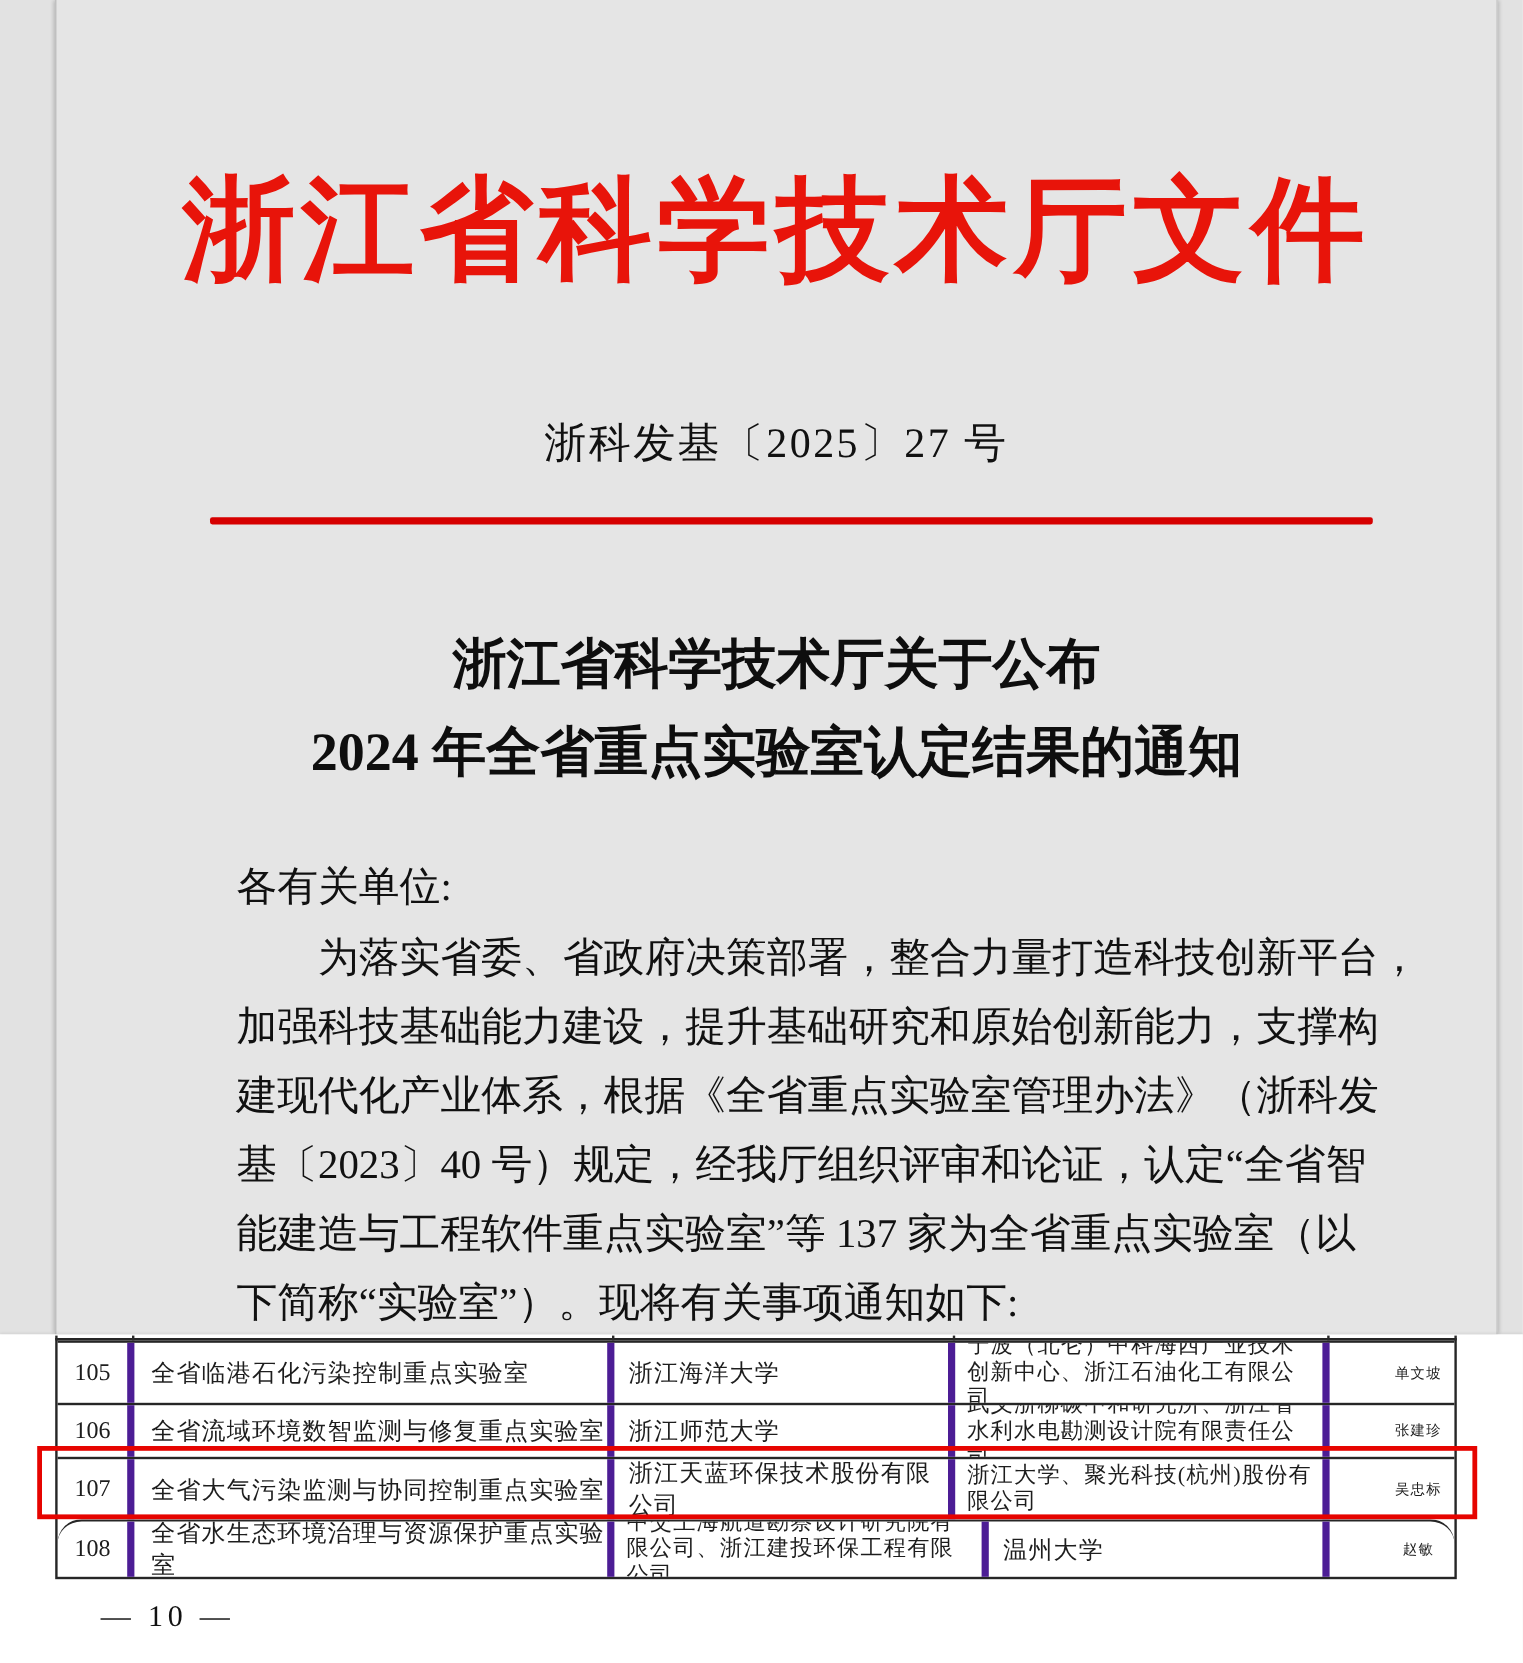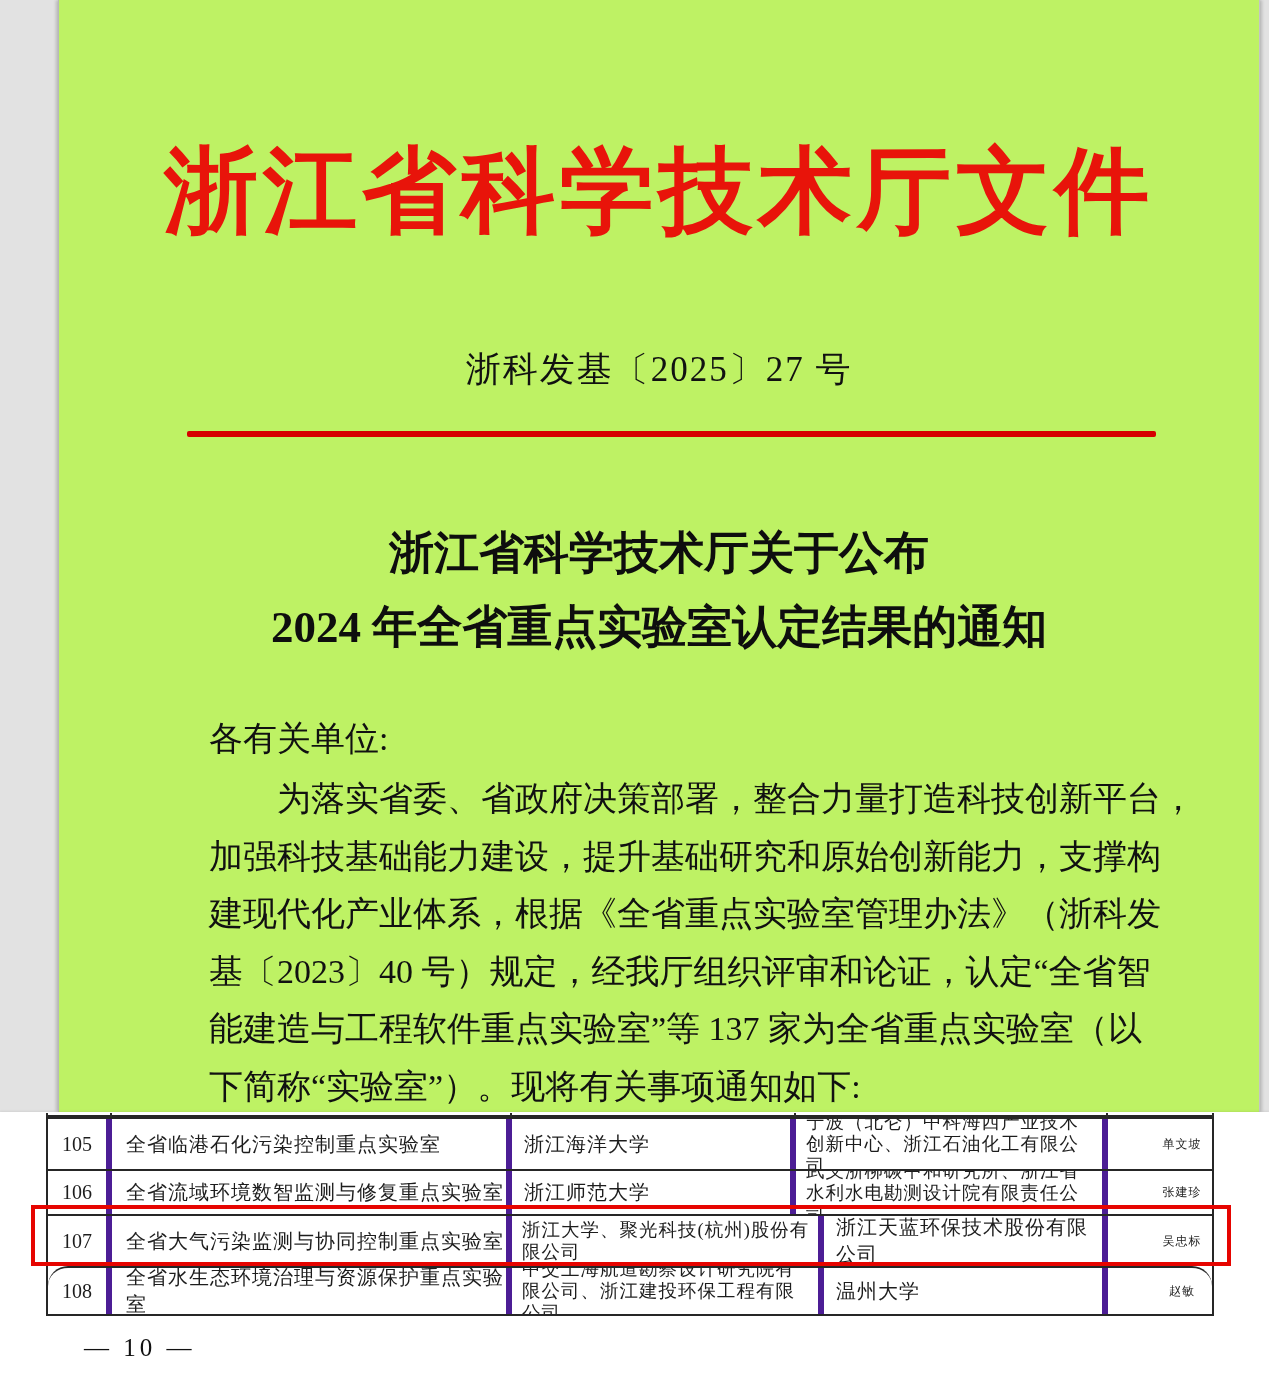--- a/index.html
+++ b/index.html
@@ -9,22 +9,22 @@
     font-family:"Liberation Serif","DejaVu Serif",serif;
     color:#1c1c1c;
   }
   
   .margin-bg{
     position:absolute;left:0;top:0;width:1269px;height:1112px;
     background:#e2e2e2;
   }
   
   .page{
-    position:absolute;left:58px;top:0;width:1202px;height:1112px;
-    background:#bef264;
+    position:absolute;left:46px;top:0;width:1202px;height:1112px;
+    background:#e5e5e5;
     border-left:1px solid #b8b8b8;border-right:1px solid #c4c4c4;
     box-shadow:-2px 0 3px rgba(0,0,0,.18),2px 0 3px rgba(0,0,0,.18);
     box-sizing:border-box;
   }
   .header-title{
     position:absolute;left:0;top:128px;width:100%;
     text-align:center;
     font-size:94px;font-weight:bold;letter-spacing:5px;
     color:#e8140a;
     white-space:nowrap;
@@ -141,22 +141,22 @@
       <div class="cell c-no">106</div>
       <div class="cell c-lab">全省流域环境数智监测与修复重点实验室</div>
       <div class="cell c-host">浙江师范大学</div>
       <div class="cell c-part">武义浙柳碳中和研究所、浙江省水利水电勘测设计院有限责任公司</div>
       <div class="cell c-dir">张建珍</div>
     </div>
 
     <div class="trow h52">
       <div class="cell c-no">107</div>
       <div class="cell c-lab">全省大气污染监测与协同控制重点实验室</div>
+      <div class="cell c-host">浙江天蓝环保技术股份有限公司</div>
       <div class="cell c-part">浙江大学、聚光科技(杭州)股份有限公司</div>
-      <div class="cell c-host">浙江天蓝环保技术股份有限公司</div>
       <div class="cell c-dir">吴忠标</div>
     </div>
 
     <div class="trow h48">
       <div class="cell c-no">108</div>
       <div class="cell c-lab">全省水生态环境治理与资源保护重点实验室</div>
       <div class="cell c-part">中交上海航道勘察设计研究院有限公司、浙江建投环保工程有限公司</div>
       <div class="cell c-host">温州大学</div>
       <div class="cell c-dir">赵敏</div>
     </div>

